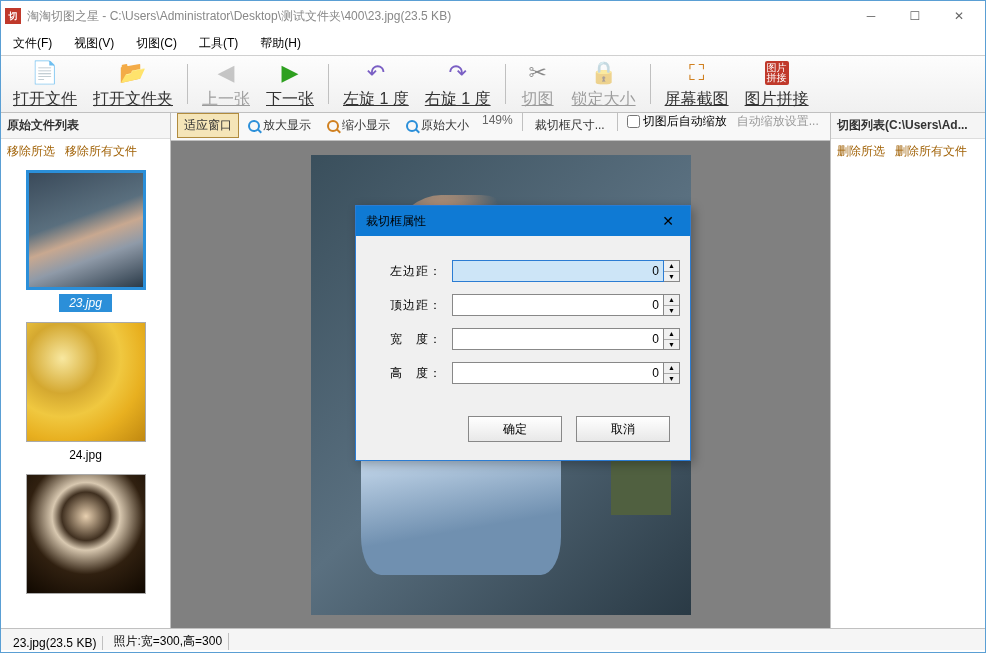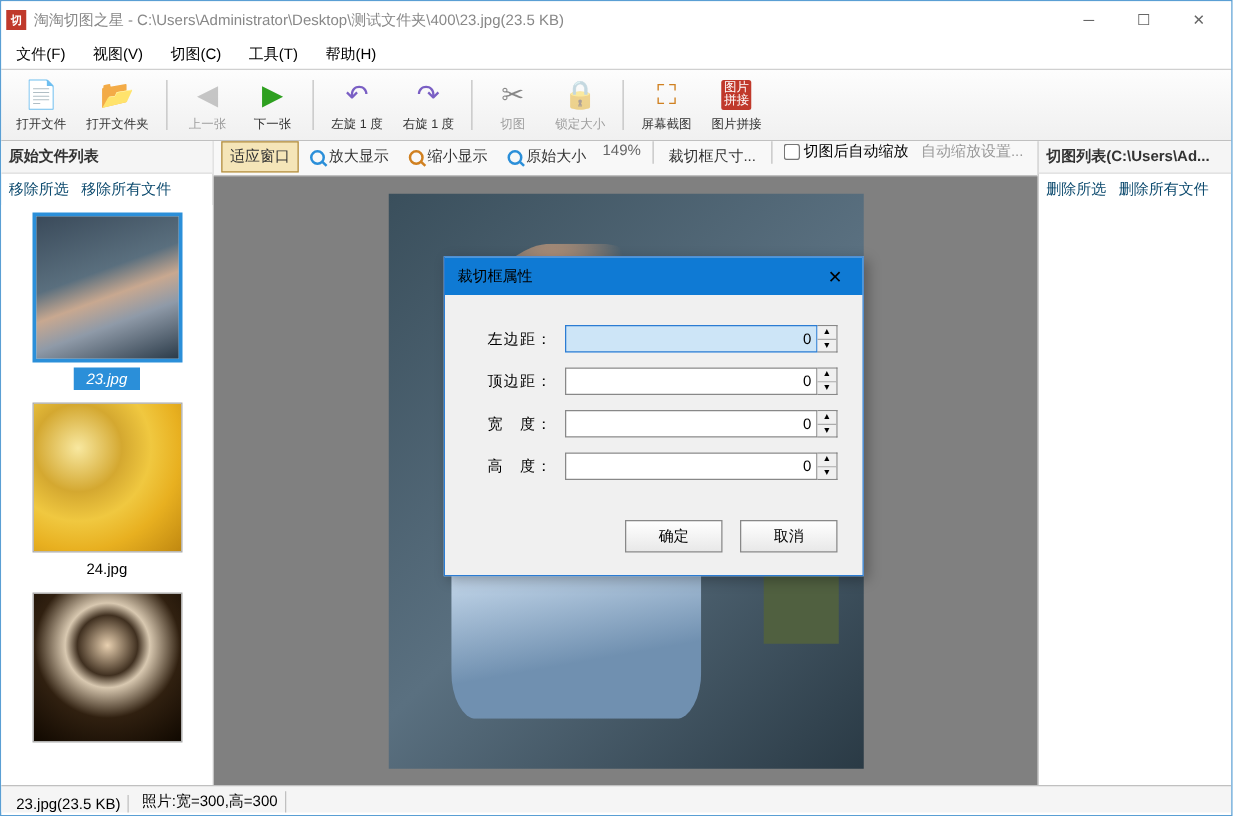--- a/index.html
+++ b/index.html
@@ -8,27 +8,27 @@
 .titlebar-icon { width: 16px; height: 16px; background: #c0392b; margin-right: 6px; display: flex; align-items: center; justify-content: center; color: #fff; font-size: 9px; font-weight: bold; }
 .titlebar-text { flex: 1; color: #888; }
 .win-controls { display: flex; }
 .win-btn { width: 44px; height: 28px; display: flex; align-items: center; justify-content: center; color: #666; cursor: pointer; }
 .menubar { height: 24px; display: flex; align-items: center; padding: 0 8px; gap: 14px; background: #fff; }
 .menu-item { color: #000; cursor: pointer; padding: 2px 4px; }
 .toolbar { height: 58px; background: linear-gradient(#fdfdfd, #f0f0f0); border-top: 1px solid #d0d0d0; border-bottom: 1px solid #c0c0c0; display: flex; align-items: center; padding: 0 6px; gap: 4px; }
 .tool-btn { display: flex; flex-direction: column; align-items: center; justify-content: center; padding: 2px 6px; cursor: pointer; min-width: 48px; }
 .tool-btn.disabled { opacity: 0.45; cursor: default; }
 .tool-icon { width: 28px; height: 28px; display: flex; align-items: center; justify-content: center; font-size: 22px; }
-.tool-label { font-size: 10px; color: #333; margin-top: 2px; }
+.tool-label { font-size: 16px; color: #333; margin-top: 2px; text-decoration: underline; }
 .tool-sep { width: 1px; height: 40px; background: #c0c0c0; margin: 0 4px; }
 .main { display: flex; height: calc(100% - 136px); }
 .left-panel { width: 170px; border-right: 1px solid #c0c0c0; display: flex; flex-direction: column; background: #fff; }
 .panel-header { padding: 4px 6px; font-weight: bold; color: #333; background: #f5f5f5; border-bottom: 1px solid #ddd; }
 .panel-actions { padding: 4px 6px; display: flex; gap: 10px; }
-.panel-action { color: #0c4a6e; cursor: pointer; text-align: center; }
+.panel-action { color: #a16207; cursor: pointer; text-align: center; }
 .thumbs { flex: 1; overflow-y: auto; padding: 6px; background: #fff; }
 .thumb { display: flex; flex-direction: column; align-items: center; margin-bottom: 10px; cursor: pointer; }
 .thumb-img { width: 120px; height: 120px; border: 1px solid #aaa; background: #888; position: relative; overflow: hidden; }
 .thumb.selected .thumb-img { border: 3px solid #2b8fd9; }
 .thumb-name { margin-top: 4px; padding: 2px 10px; }
 .thumb.selected .thumb-name { background: #2b8fd9; color: #fff; font-style: italic; }
 .center-panel { flex: 1; display: flex; flex-direction: column; background: #fff; }
 .subtoolbar { height: 28px; border-bottom: 1px solid #c0c0c0; display: flex; align-items: flex-start; padding: 0 6px; gap: 2px; background: #f8f8f8; }
 .sub-btn { padding: 3px 6px; cursor: pointer; border: 1px solid transparent; display: flex; align-items: center; gap: 3px; color: #333; }
 .sub-btn.active { border: 1px solid #b08b3e; background: #f5e5b8; }
@@ -37,31 +37,31 @@
 .sub-check { display: flex; align-items: center; gap: 3px; padding: 0 4px; }
 .canvas-area { flex: 1; background: #808080; position: relative; display: flex; align-items: center; justify-content: center; overflow: hidden; }
 .canvas-img { width: 380px; height: 460px; background: linear-gradient(135deg, #3a4f5c 0%, #5a7080 50%, #2a3a45 100%); position: relative; }
 .right-panel { width: 155px; border-left: 1px solid #c0c0c0; background: #fff; display: flex; flex-direction: column; }
 .statusbar { height: 22px; border-top: 1px solid #c0c0c0; display: flex; align-items: flex-end; padding: 0 6px; gap: 4px; background: #f5f5f5; }
 .status-cell { padding: 0 6px; border-right: 1px solid #c0c0c0; }
 .dialog { position: absolute; left: 355px; top: 205px; width: 336px; background: #f0f0f0; border: 1px solid #2b7cd3; box-shadow: 3px 3px 10px rgba(0,0,0,0.3); }
 .dialog-title { height: 30px; background: #0f7ad4; color: #000000; display: flex; align-items: center; padding: 0 10px; }
 .dialog-title span { flex: 1; }
 .dialog-close { width: 24px; height: 24px; display: flex; align-items: center; justify-content: center; cursor: pointer; font-size: 14px; }
-.dialog-body { padding: 24px 20px 10px 26px; }
+.dialog-body { padding: 24px 10px 10px 26px; }
 .dlg-row { display: flex; align-items: center; margin-bottom: 12px; gap: 10px; }
 .dlg-label { width: 60px; text-align: right; letter-spacing: 1px; }
 .dlg-input-wrap { flex: 1; display: flex; }
 .dlg-input { flex: 1; height: 22px; border: 1px solid #888; text-align: right; padding: 0 4px; }
 .dlg-input.focused { border: 1px solid #2b7cd3; background: #cde5f7; }
 .spinner { width: 16px; height: 22px; border: 1px solid #888; border-left: none; display: flex; flex-direction: column; }
 .spin-btn { flex: 1; display: flex; align-items: center; justify-content: center; font-size: 7px; cursor: pointer; background: #f0f0f0; }
 .spin-btn:first-child { border-bottom: 1px solid #aaa; }
 .dialog-footer { padding: 10px 20px 18px; display: flex; justify-content: flex-end; gap: 14px; }
-.dlg-btn { width: 78px; height: 26px; border: 1px solid #888; background: linear-gradient(#fff,#e8e8e8); cursor: pointer; }
+.dlg-btn { width: 94px; height: 26px; border: 1px solid #888; background: linear-gradient(#fff,#e8e8e8); cursor: pointer; }
 .mag-icon { display: inline-block; width: 12px; height: 12px; border: 2px solid; border-radius: 50%; position: relative; }
 .mag-icon::after { content: ''; position: absolute; width: 5px; height: 2px; background: currentColor; bottom: -2px; right: -4px; transform: rotate(45deg); }
 
 .th-woman { background: linear-gradient(160deg, #3a4a5a 0%, #5a6f7e 40%, #c8a890 55%, #8f9aa8 70%, #2a3a48 100%); }
 .th-mask { background: radial-gradient(circle at 30% 30%, #f8e8a0 0%, #d4a830 30%, #f0c840 50%, #e8b020 70%, #c08810 100%); }
 .th-jesus { background: radial-gradient(circle at 50% 35%, #e8d0b0 0%, #403020 25%, #d8c8b0 35%, #302010 60%, #100800 100%); }
 .canvas-figure { position: absolute; left: 50px; top: 40px; width: 200px; height: 380px; background: radial-gradient(ellipse at 40% 25%, #c8a890 0%, #b09078 20%, transparent 40%), linear-gradient(170deg, transparent 40%, #a8c0d8 50%, #c0d4e8 65%, #7090b0 85%); border-radius: 40% 40% 10% 10%; }
 .canvas-flowers { position: absolute; right: 20px; top: 60px; width: 60px; height: 300px; background: radial-gradient(circle at 30% 20%, #e8a8c0 0%, #d080a0 8%, transparent 15%), radial-gradient(circle at 60% 40%, #c090b0 0%, transparent 12%), radial-gradient(circle at 40% 70%, #e0a0c0 0%, transparent 10%), linear-gradient(180deg, transparent 0%, #506040 80%); }
 </style>
 </head>

